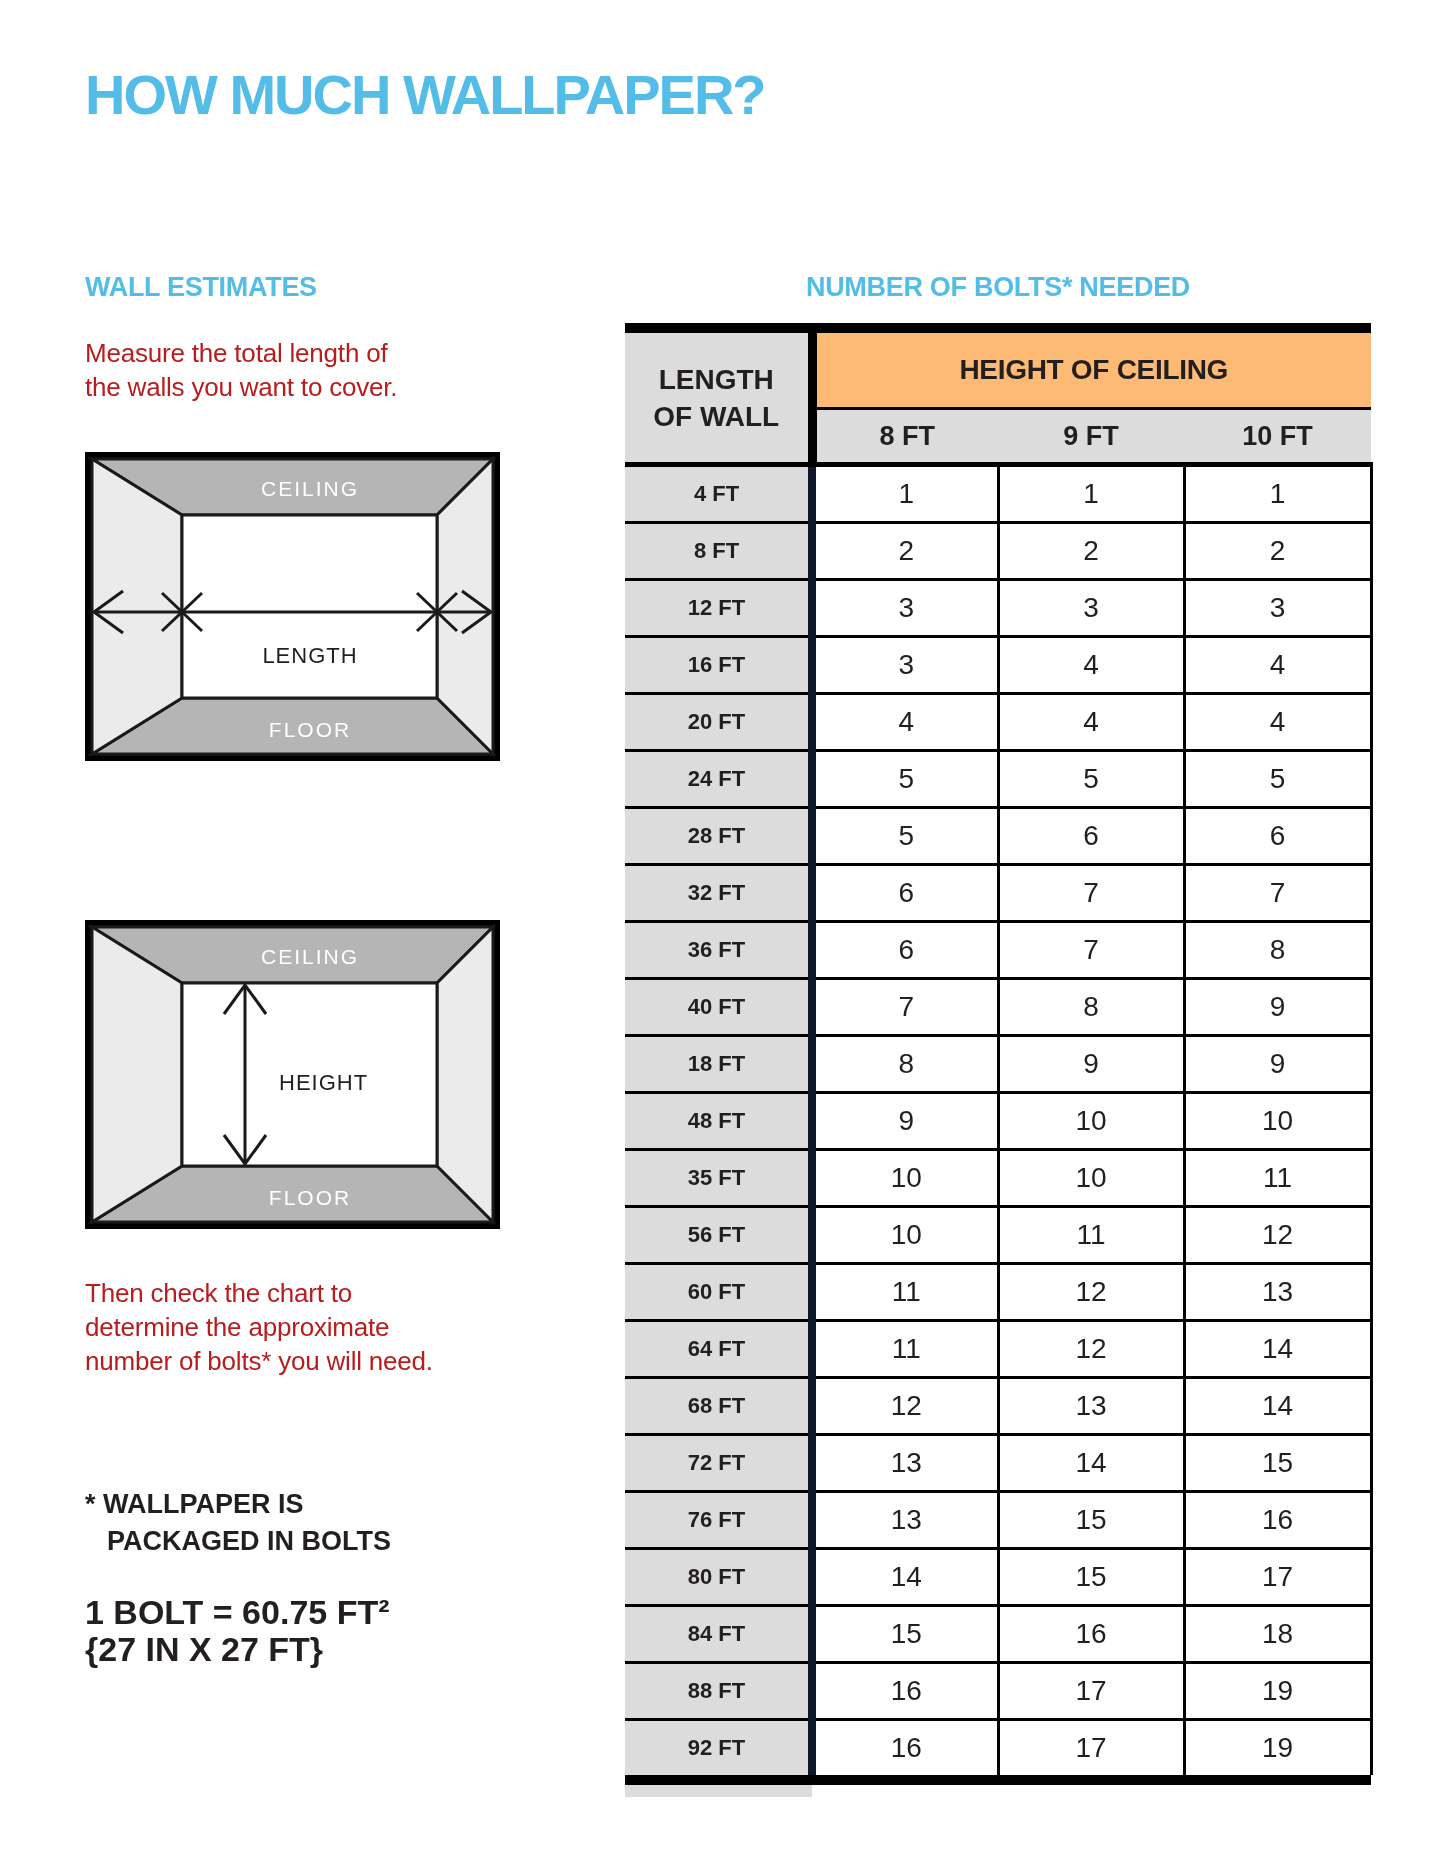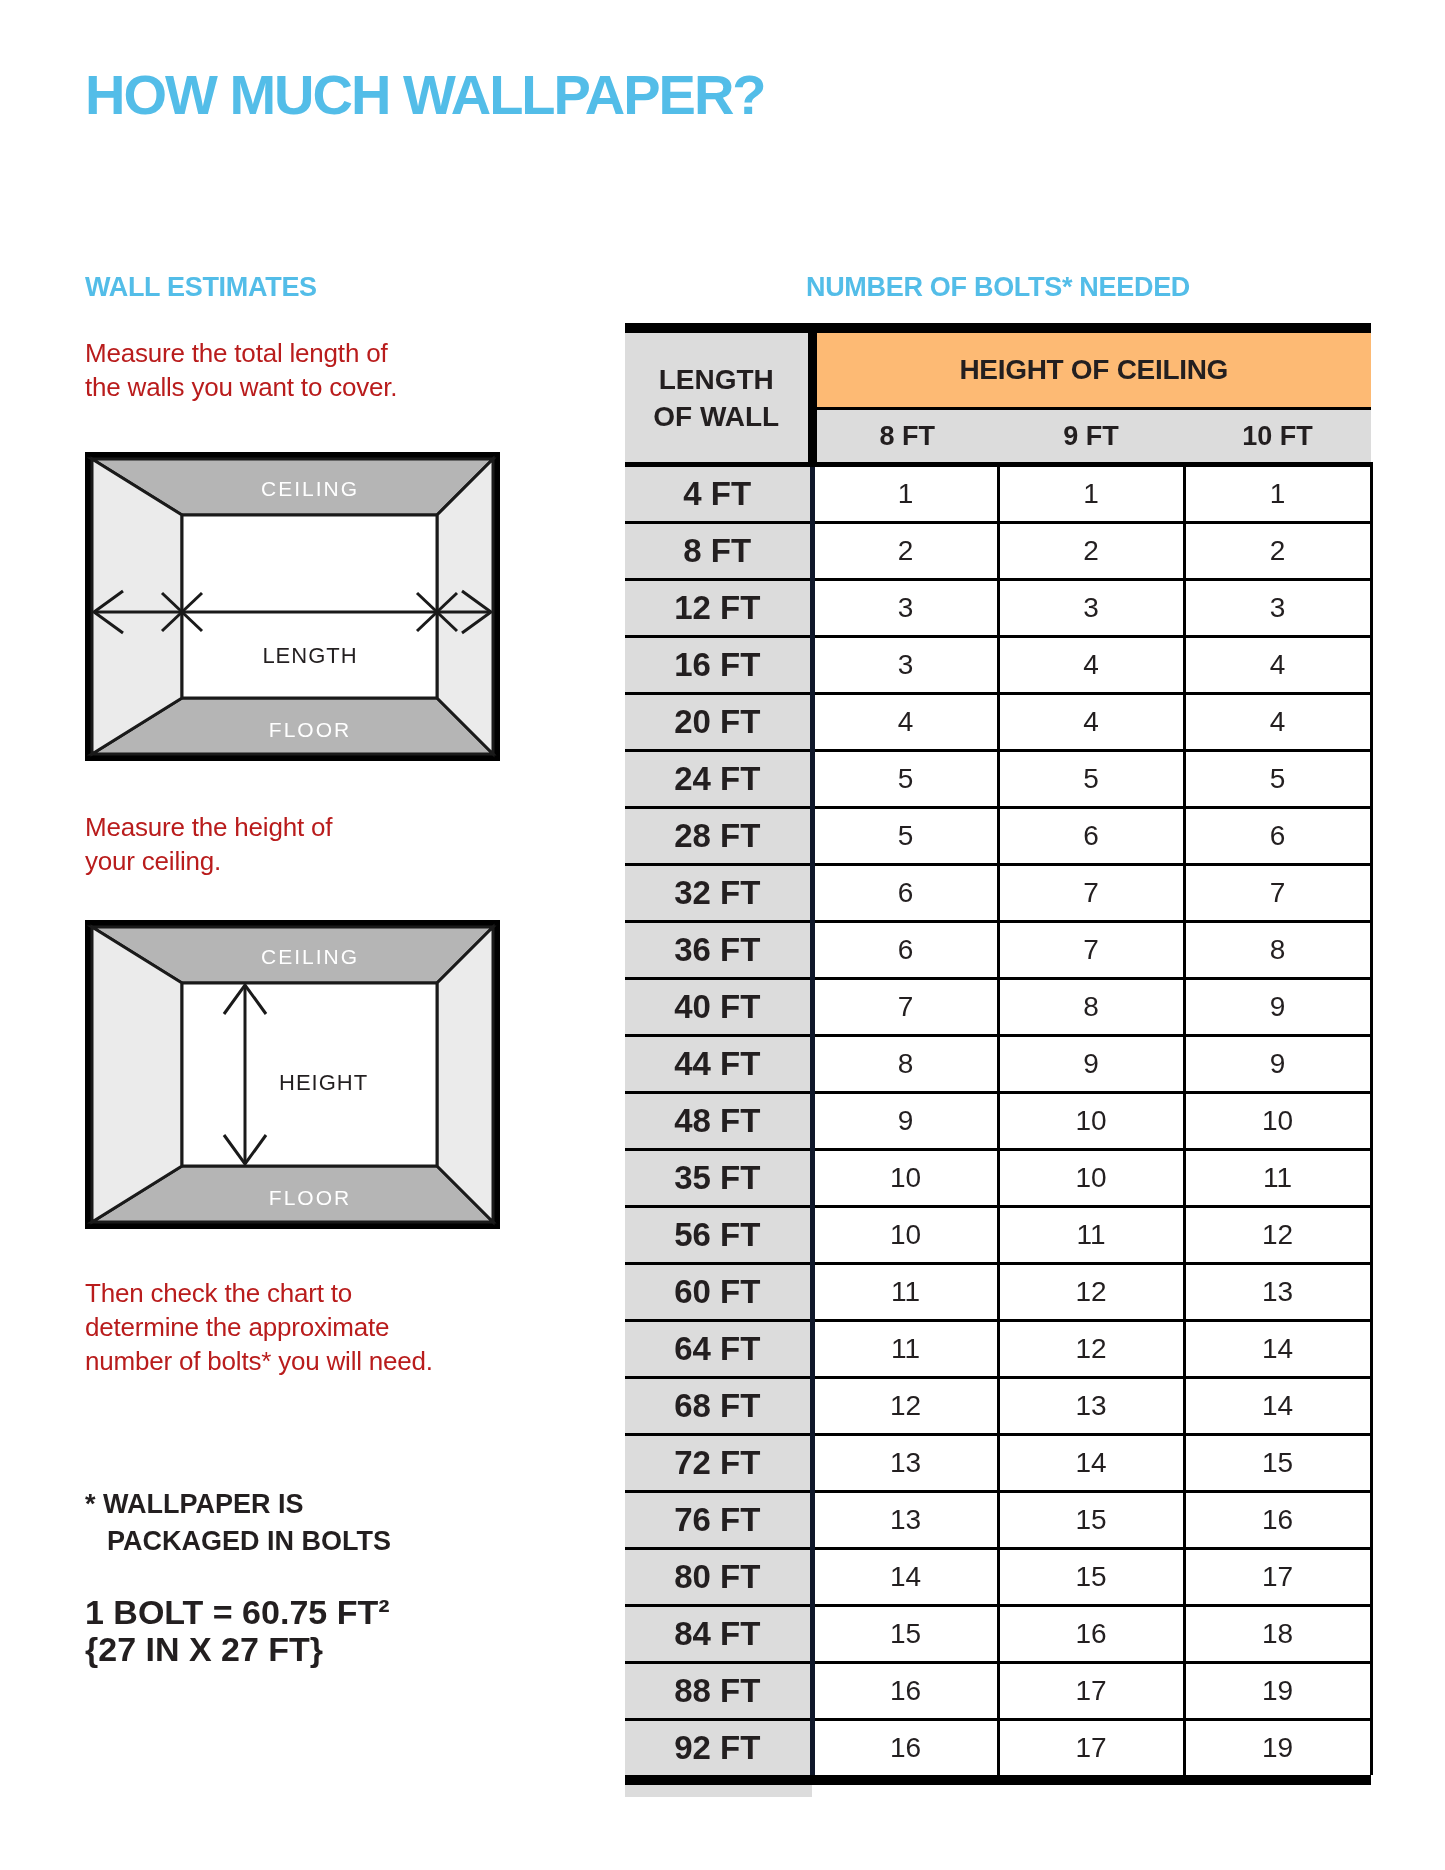--- a/index.html
+++ b/index.html
@@ -67,22 +67,22 @@
   }
   th.group {
     background:#fdba74; border-bottom:3px solid #000; height:74px;
     font-size:28px; font-weight:bold; text-align:center; letter-spacing:-0.3px;
   }
   th.sub {
     background:#dcdcdc; border-bottom:5px solid #000; height:52px;
     font-size:27px; font-weight:bold; text-align:center;
   }
   td.lbl {
-    background:#dcdcdc; border-right:5px solid #0f172a; border-bottom:3px solid #000;
-    font-size:33px; font-weight:bold; text-align:center; height:54px;
+    background:#dcdcdc; border-right:8px solid #0f172a; border-bottom:3px solid #000;
+    font-size:22px; font-weight:bold; text-align:center; height:54px;
   }
   td.val {
     background:#ffffff; border:3px solid #000;
     font-size:28px; text-align:center; height:54px;
   }
   table.bolts tr:last-child td { border-bottom:none; }
 </style>
 </head>
 <body>
 
@@ -110,22 +110,20 @@
       <line x1="77" y1="141" x2="117" y2="179"></line>
       <line x1="77" y1="179" x2="117" y2="141"></line>
       <line x1="332" y1="141" x2="372" y2="179"></line>
       <line x1="332" y1="179" x2="372" y2="141"></line>
     </g>
     <text x="225" y="44" text-anchor="middle" class="diagram-label-light">CEILING</text>
     <text x="225" y="285" text-anchor="middle" class="diagram-label-light">FLOOR</text>
     <text x="225" y="211" text-anchor="middle" class="diagram-label-dark">LENGTH</text>
   </svg>
 
-  <div class="abs step step2">Measure the height of
-your ceiling.</div>
 
   <svg class="abs diagram2" width="415" height="309" viewBox="0 0 415 309">
     <rect x="3.5" y="3.5" width="408" height="302" fill="#ffffff" stroke="#000000" stroke-width="7"></rect>
     <polygon points="7,7 408,7 352,63 97,63" fill="#b5b5b5" stroke="#1a1a1a" stroke-width="3"></polygon>
     <polygon points="7,302 408,302 352,246 97,246" fill="#b5b5b5" stroke="#1a1a1a" stroke-width="3"></polygon>
     <polygon points="7,7 97,63 97,246 7,302" fill="#ebebeb" stroke="#1a1a1a" stroke-width="3"></polygon>
     <polygon points="408,7 352,63 352,246 408,302" fill="#ebebeb" stroke="#1a1a1a" stroke-width="3"></polygon>
     <rect x="97" y="63" width="255" height="183" fill="#ffffff" stroke="#1a1a1a" stroke-width="3"></rect>
     <g stroke="#1a1a1a" stroke-width="3" fill="none">
       <line x1="160" y1="65" x2="160" y2="244"></line>
@@ -221,21 +219,21 @@
             <td class="val">7</td>
             <td class="val">8</td>
           </tr>
           <tr>
             <td class="lbl">40 FT</td>
             <td class="val">7</td>
             <td class="val">8</td>
             <td class="val">9</td>
           </tr>
           <tr>
-            <td class="lbl">44 FT</td>
+            <td class="lbl">18 FT</td>
             <td class="val">8</td>
             <td class="val">9</td>
             <td class="val">9</td>
           </tr>
           <tr>
             <td class="lbl">48 FT</td>
             <td class="val">9</td>
             <td class="val">10</td>
             <td class="val">10</td>
           </tr>

